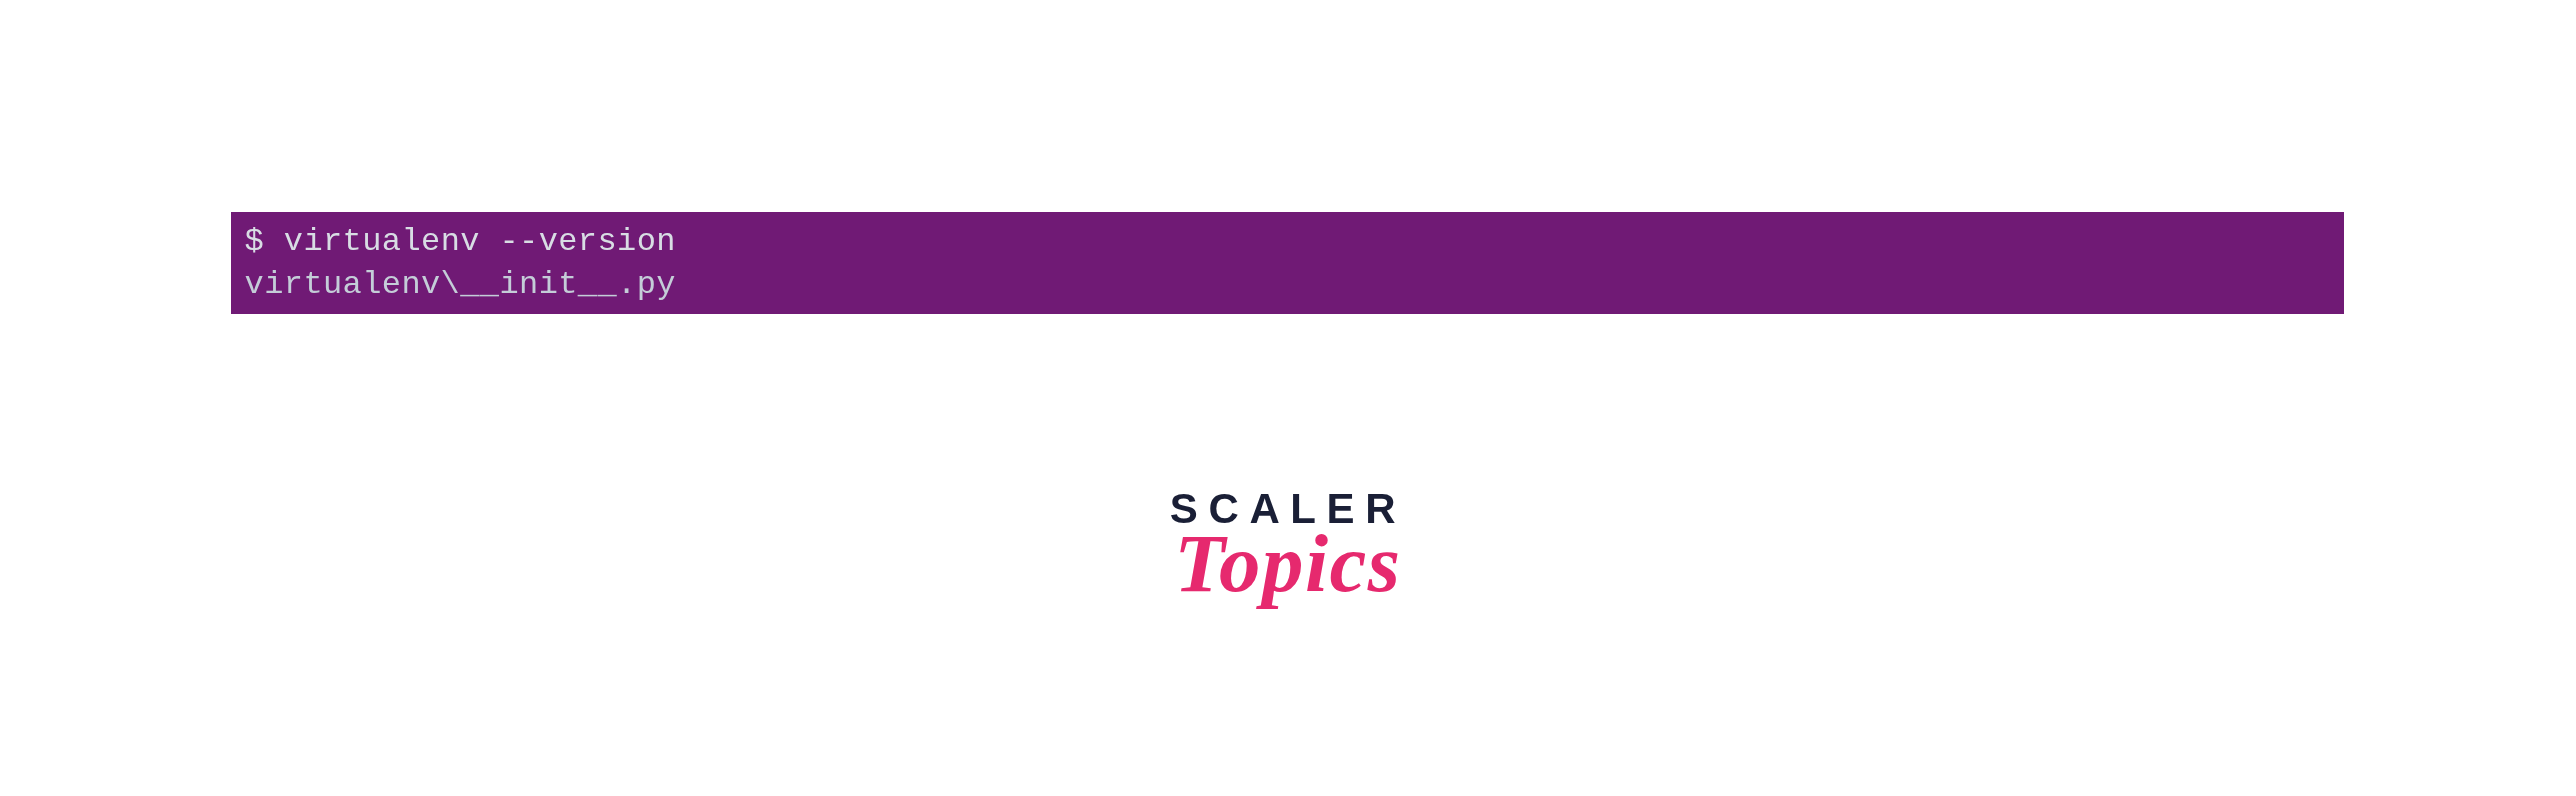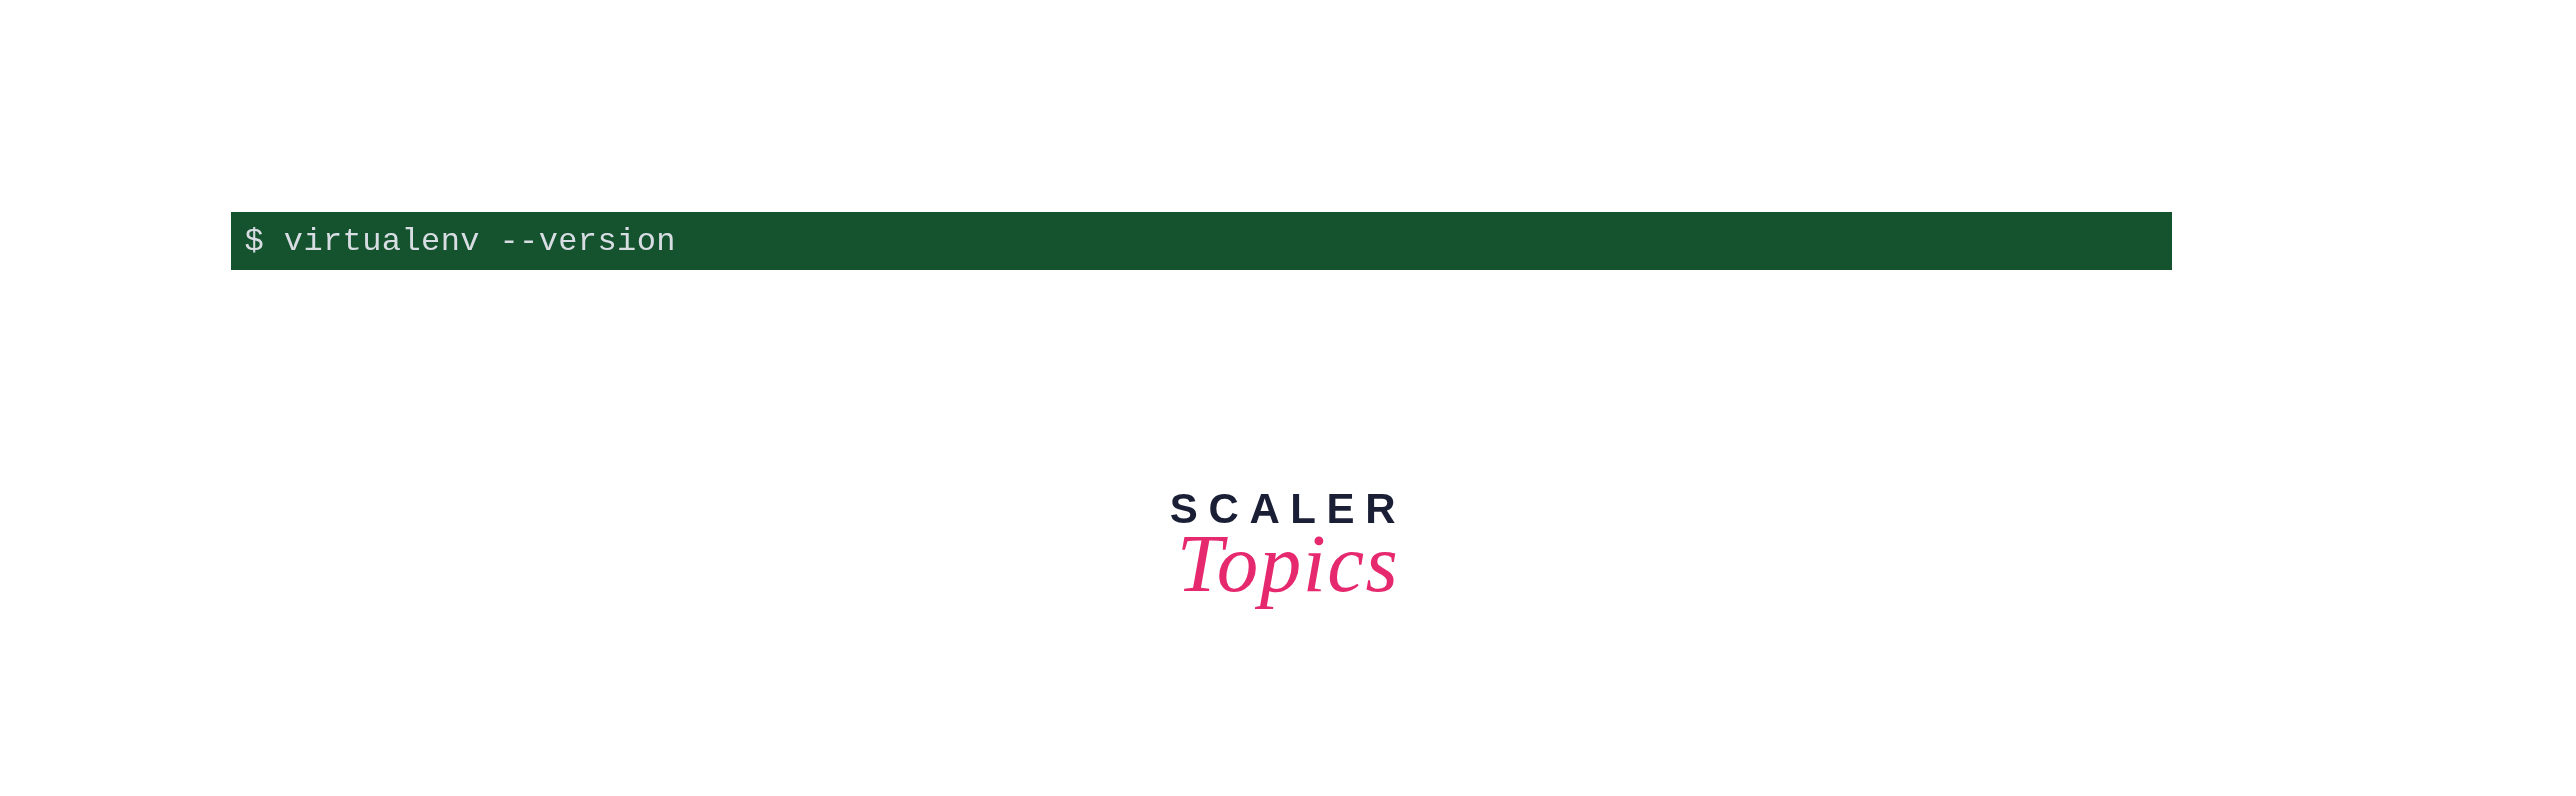--- a/index.html
+++ b/index.html
@@ -11,22 +11,22 @@
       width: 2576px;
       height: 796px;
       background: #ffffff;
       position: relative;
       font-family: "Consolas", "Courier New", monospace;
     }
     .terminal {
       position: absolute;
       left: 231px;
       top: 212px;
-      width: 1941px;
-      background: #14532d;
+      width: 2113px;
+      background: #701a75;
       padding: 7.6px 13.6px;
       font-size: 32px;
       line-height: 1.35;
       letter-spacing: 0.4px;
     }
     .prompt-line {
       color: #d8dde4;
     }
     .prompt-symbol {
       color: #d8dde4;
@@ -52,33 +52,34 @@
       font-size: 42px;
       letter-spacing: 10.6px;
       color: #1a1f36;
       text-transform: uppercase;
     }
     .logo-topics {
       font-family: "Brush Script MT", cursive;
       font-size: 83px;
       color: #e6296e;
       margin-top: -18px;
-      font-weight: 400;
+      font-weight: 700;
       font-style: italic;
       letter-spacing: 1.5px;
     }
   </style>
 </head>
 <body>
 
 <div class="terminal">
   <div class="prompt-line">
     <span class="prompt-symbol">$</span>
     <span> </span>
     <span class="command">virtualenv --version</span>
   </div>
+  <div class="output-line">virtualenv\__init__.py</div>
 </div>
 
 <div class="logo-container">
   <div class="logo-scaler">SCALER</div>
   <div class="logo-topics">Topics</div>
 </div>
 
 
 </body></html>

